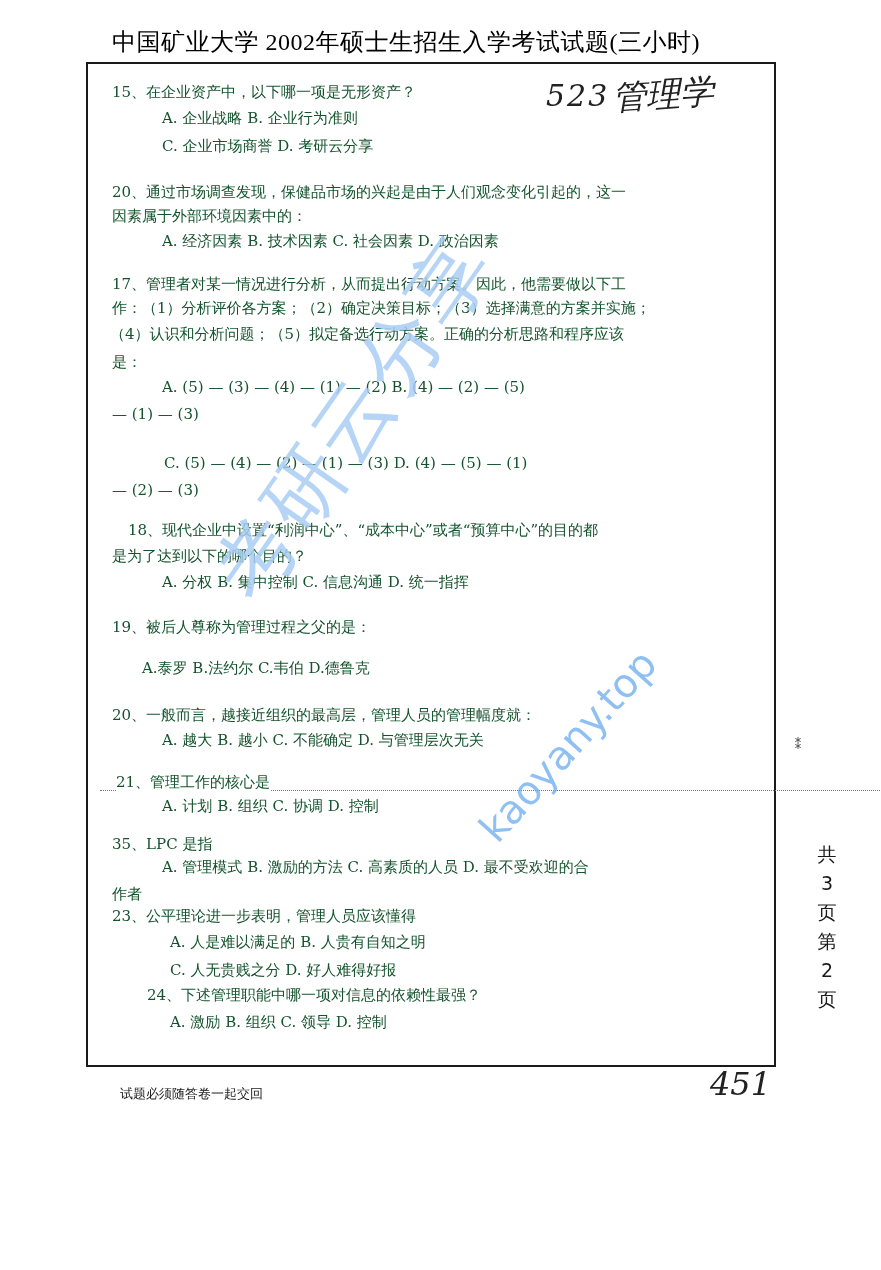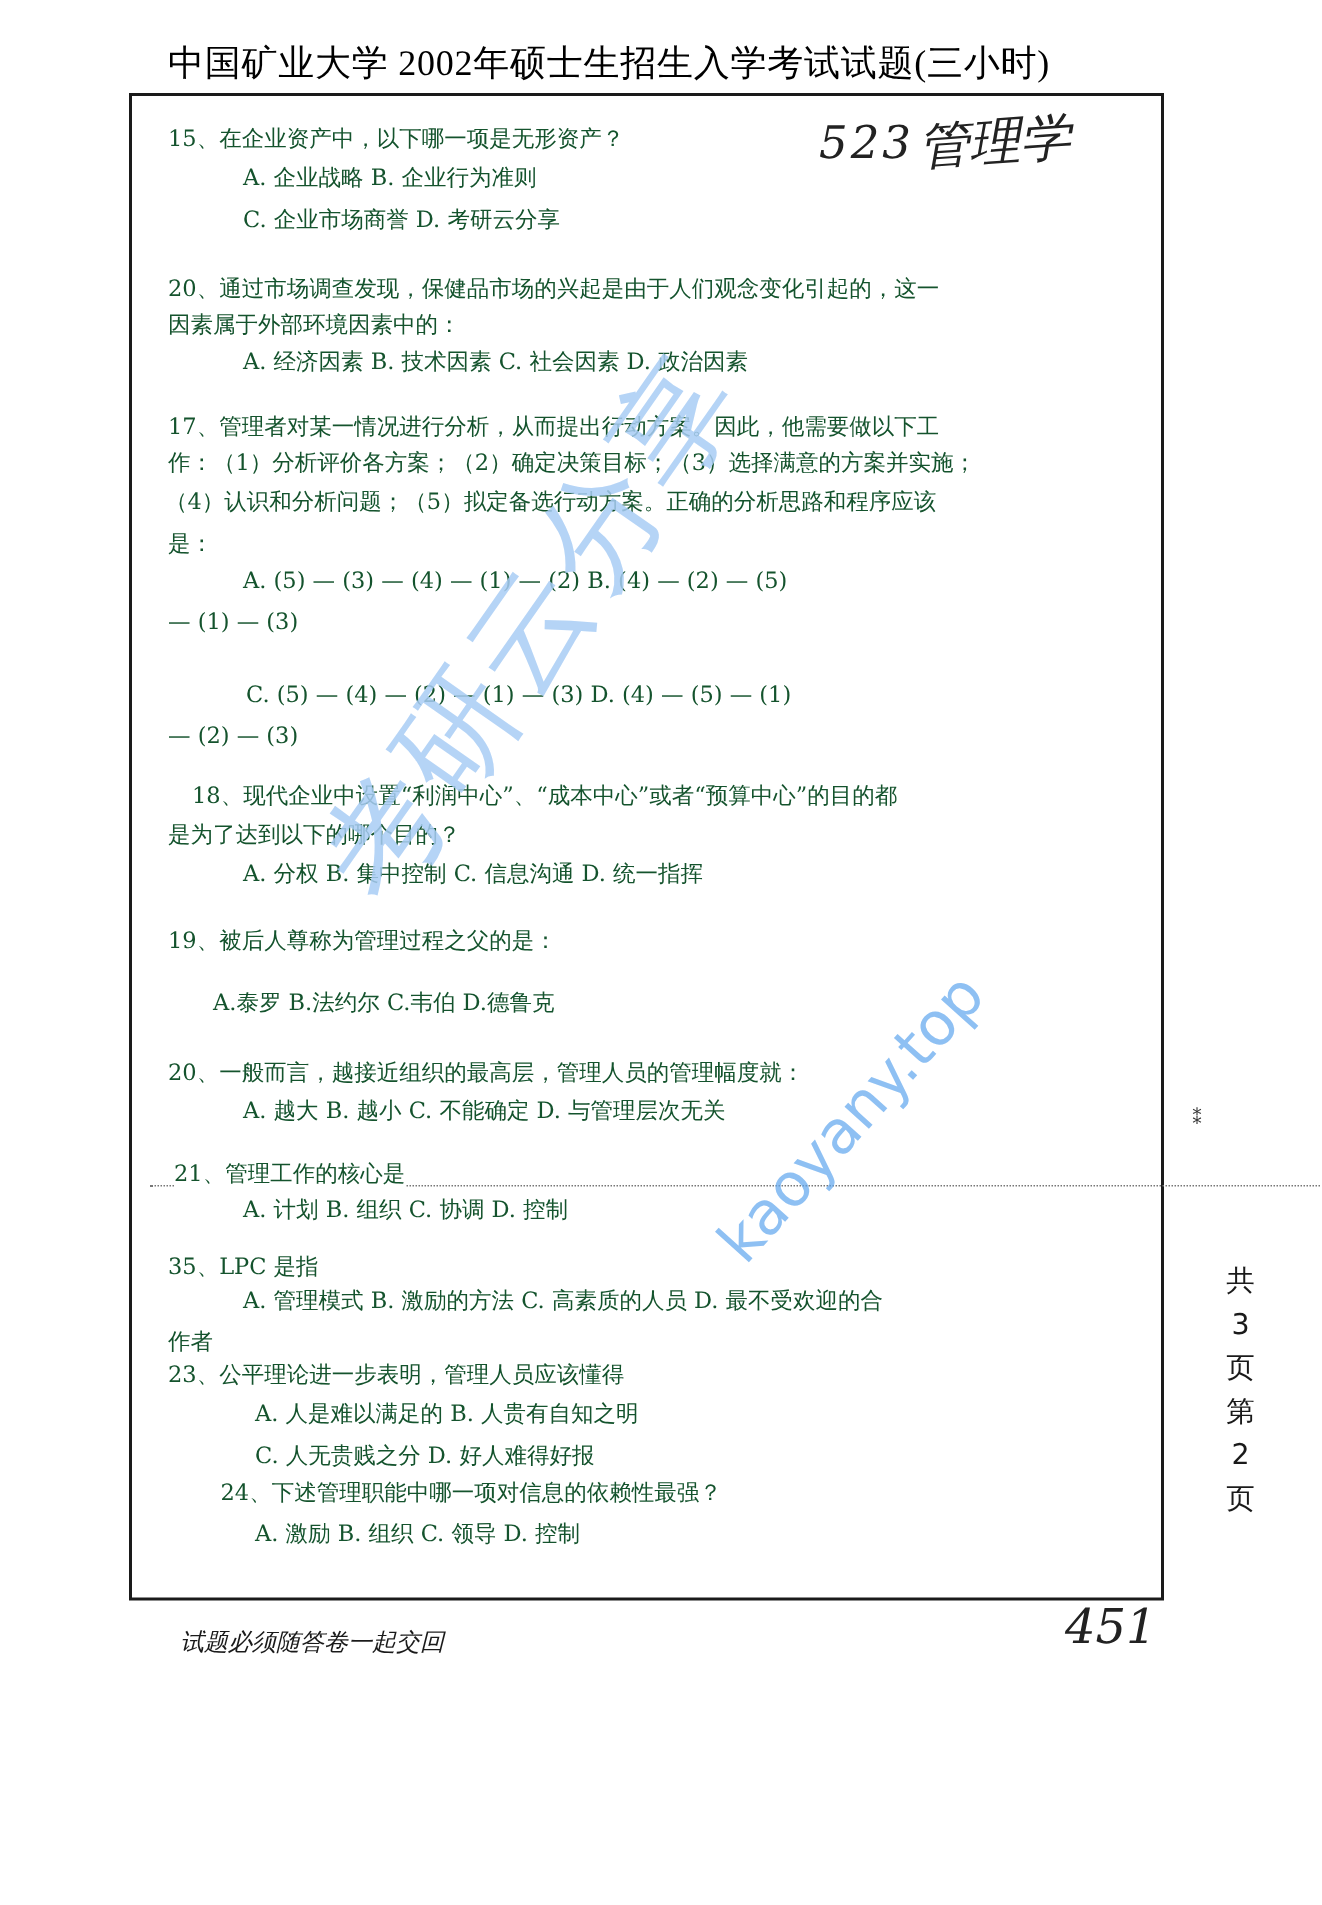--- a/index.html
+++ b/index.html
@@ -11,22 +11,22 @@
          border:2px solid #1a1a1a; border-top-width:2px; box-sizing:border-box; }
   .hand { position:absolute; font-family:"DejaVu Serif", serif; font-style:italic; color:#222; }
   .hand.code { left:546px; top:78px; font-size:30px; letter-spacing:2px; }
   .hand.subj { left:612px; top:72px; font-size:34px; transform:rotate(-4deg); }
   .hand.pg { left:710px; top:1065px; font-size:32px; }
   .line { position:absolute; font-size:15px; line-height:20px; white-space:nowrap; color:#14532d; }
   .opt { font-size:15px; }
   .side { position:absolute; left:815px; top:840px; width:24px; font-size:19px; line-height:29px;
           font-family:"DejaVu Sans", sans-serif; text-align:center; color:#1a1a1a; }
   .side span { display:block; }
-  .footer { position:absolute; left:120px; top:1085px; font-size:16px;
-            font-family:"DejaVu Sans", sans-serif; color:#1a1a1a;font-style:italic; }
+  .footer { position:absolute; left:120px; top:1085px; font-size:13px;
+            font-family:"DejaVu Sans", sans-serif; color:#1a1a1a; }
   .dotted { position:absolute; left:100px; top:790px; width:780px; height:0;
             border-top:1px dotted #777; }
   .wm { position:absolute; color:#a9cdf5; pointer-events:none; opacity:0.85; }
   .wm.cn { left:190px; top:560px; font-size:80px; transform:rotate(-55deg); transform-origin:left top;
            font-family:"DejaVu Serif", serif; letter-spacing:4px; white-space:nowrap; }
   .wm.url { left:470px; top:820px; font-size:40px; transform:rotate(-48deg); transform-origin:left top;
             font-family:"DejaVu Sans", sans-serif; white-space:nowrap; color:#5fa6ee; opacity:0.7; }
   .speck { position:absolute; left:795px; top:738px; font-size:12px; color:#333; }
 </style>
 </head>

